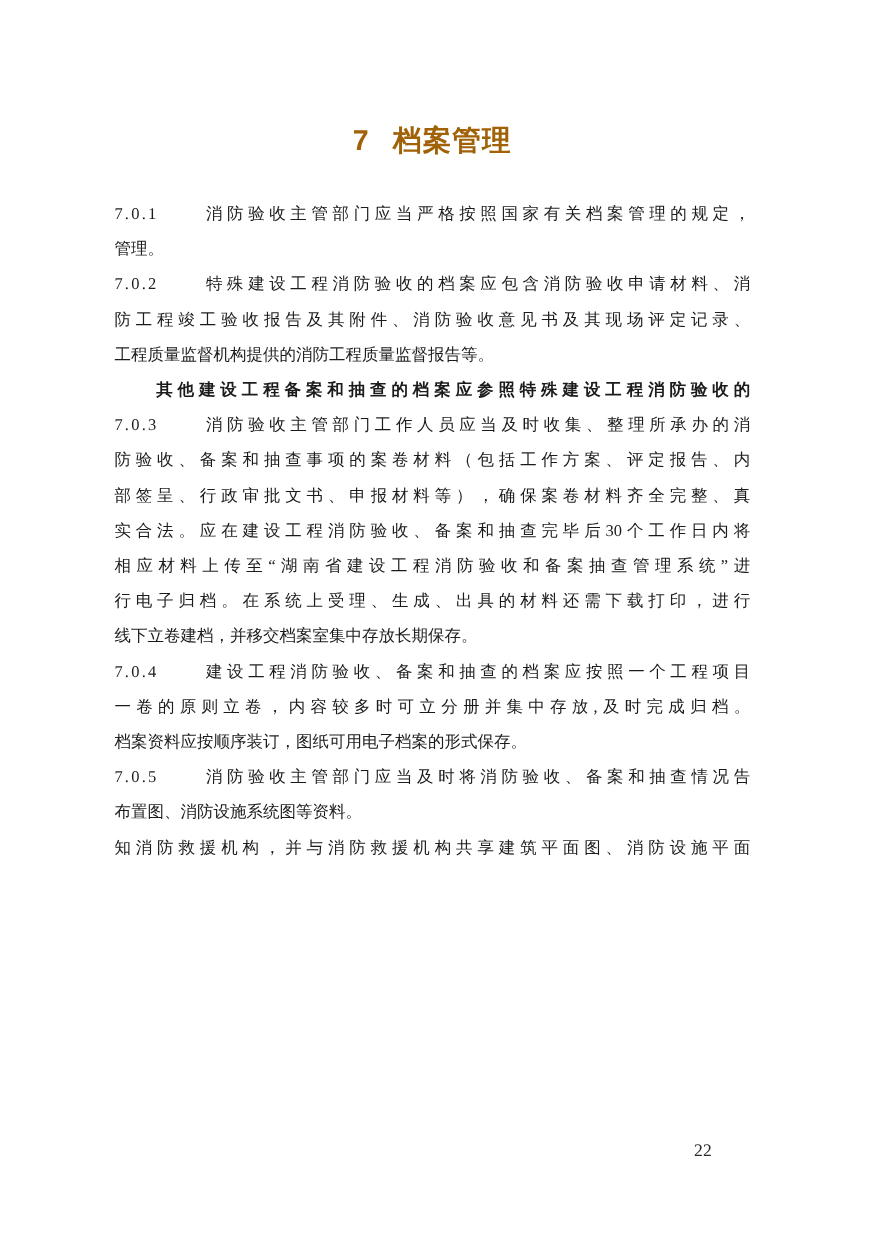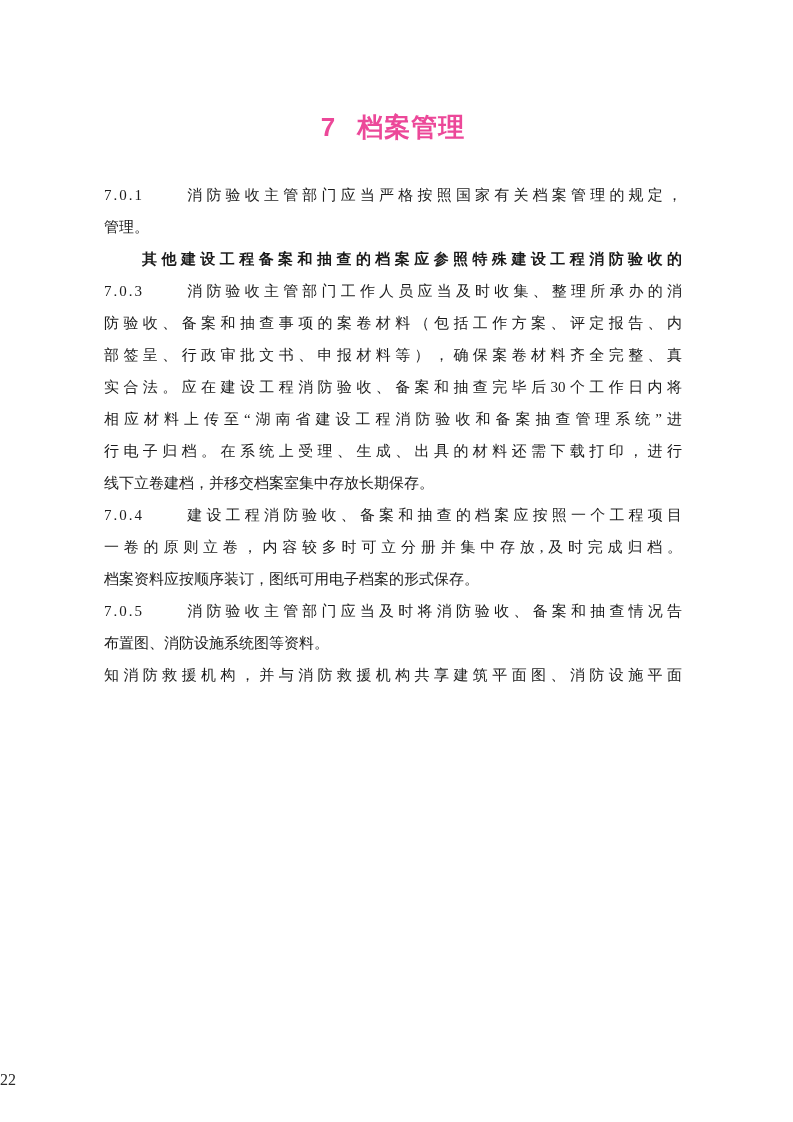--- a/index.html
+++ b/index.html
@@ -19,21 +19,21 @@
     padding-top: 110px;
   }
   .doc-title {
     margin: 0 0 0 104px;
     width: 578px;
     text-align: center;
     font-family: "Liberation Sans", "DejaVu Sans", sans-serif;
     font-weight: 700;
     font-size: 26px;
     line-height: 34px;
-    color: #ec4899;
+    color: #a16207;
     letter-spacing: 1px;
   }
   .title-num {
     margin-right: 22px;
     letter-spacing: 0;
   }
   .content {
     margin: 35px 0 16px 104px;
     width: 578px;
     font-size: 15px;
@@ -57,40 +57,44 @@
   }
   .para.indent .line.first {
     text-indent: 38px;
     font-weight: bold;
   }
   .page-number {
     position: absolute;
     top: 1038px;
     left: 0;
     width: 647px;
-    text-align: left;
+    text-align: right;
     font-size: 16px;
     color: #2a2a2a;
-    margin-top: 33px;
   }
 </style>
 </head>
 <body>
 
 <div class="page">
 
   <h1 class="doc-title"><span class="title-num">7</span><span>档案管理</span></h1>
 
   <div class="content">
 
     <div class="para">
       <div class="line"><span class="pnum">7.0.1</span><span>消防验收主管部门应当严格按照国家有关档案管理的规定，</span></div>
       <div class="line last">管理。</div>
     </div>
 
+    <div class="para">
+      <div class="line"><span class="pnum">7.0.2</span><span>特殊建设工程消防验收的档案应包含消防验收申请材料、消</span></div>
+      <div class="line">防工程竣工验收报告及其附件、消防验收意见书及其现场评定记录、</div>
+      <div class="line last">工程质量监督机构提供的消防工程质量监督报告等。</div>
+    </div>
 
     <div class="para indent">
       <div class="line first">其他建设工程备案和抽查的档案应参照特殊建设工程消防验收的</div>
     </div>
 
     <div class="para">
       <div class="line"><span class="pnum">7.0.3</span><span>消防验收主管部门工作人员应当及时收集、整理所承办的消</span></div>
       <div class="line">防验收、备案和抽查事项的案卷材料（包括工作方案、评定报告、内</div>
       <div class="line">部签呈、行政审批文书、申报材料等），确保案卷材料齐全完整、真</div>
       <div class="line">实合法。应在建设工程消防验收、备案和抽查完毕后30个工作日内将</div>

